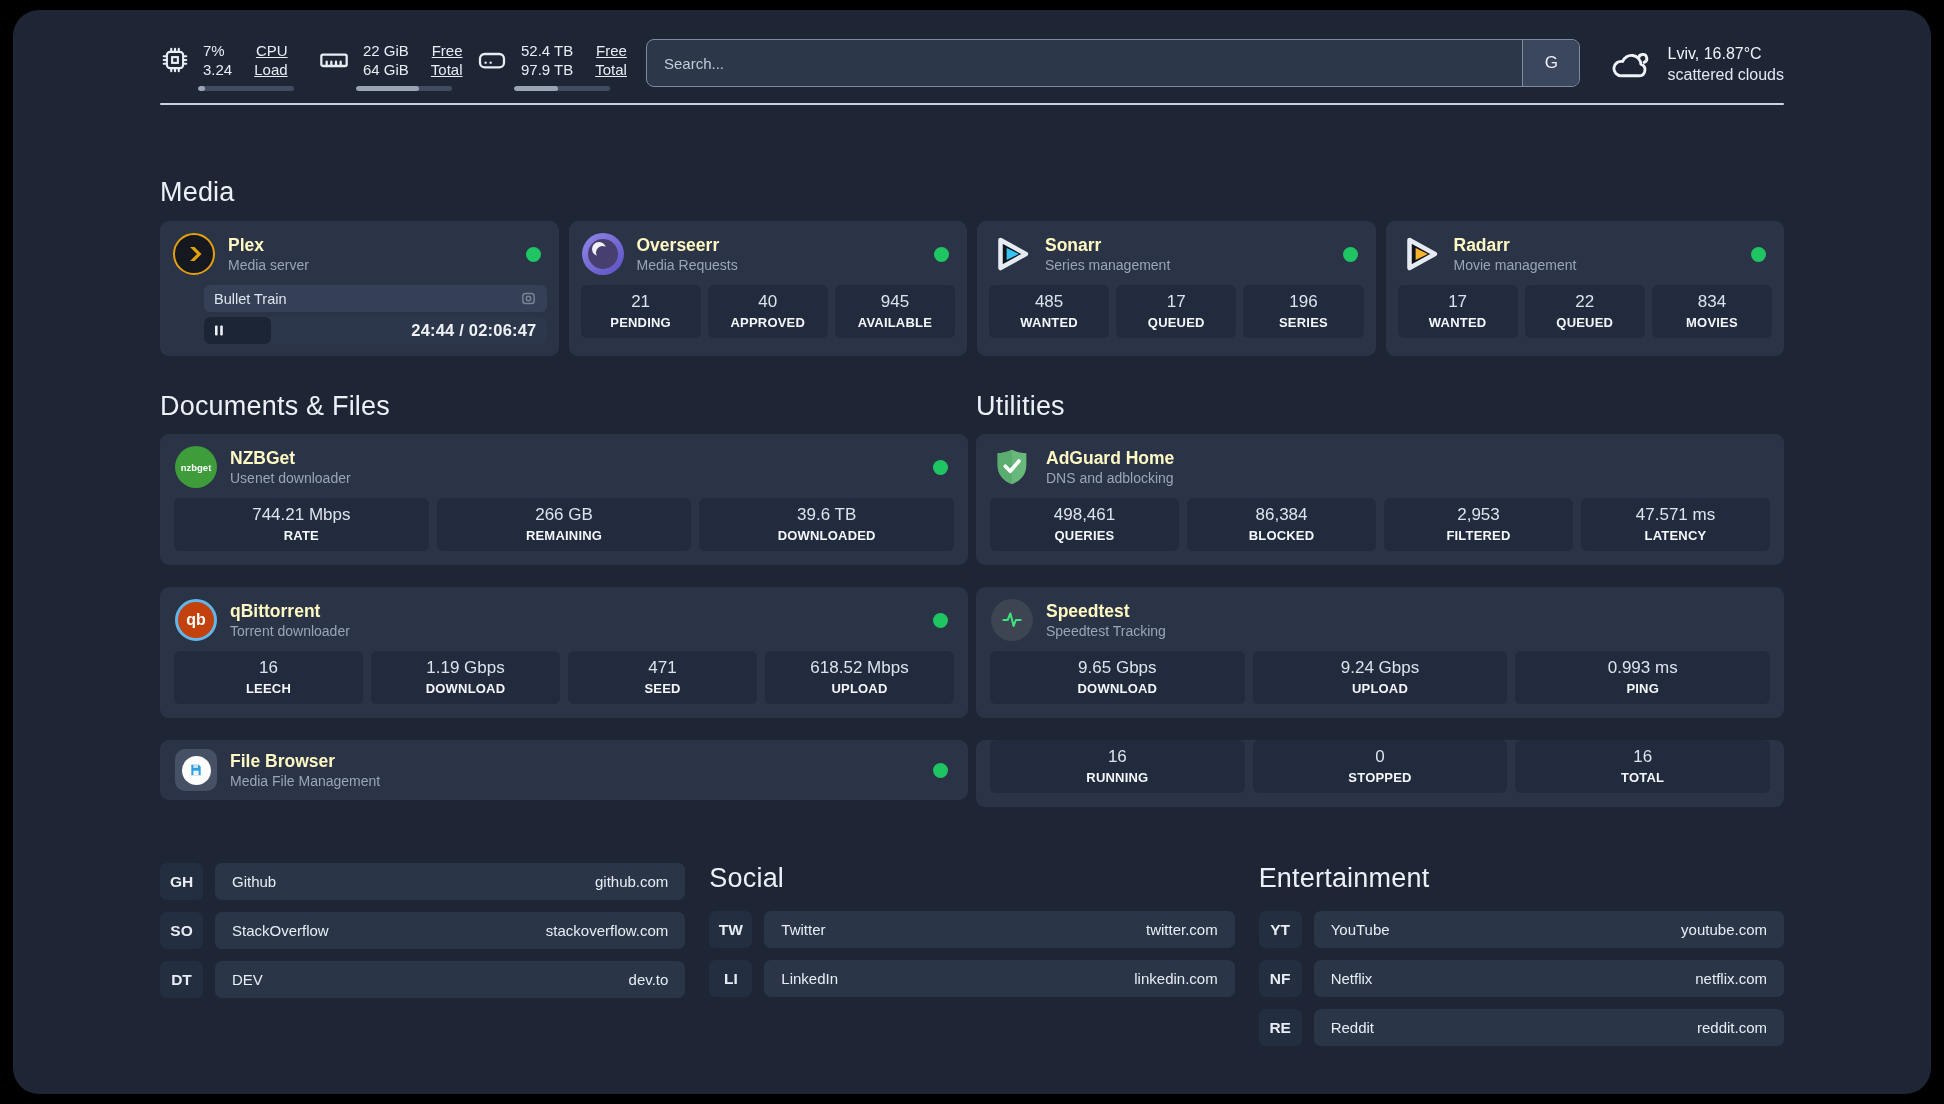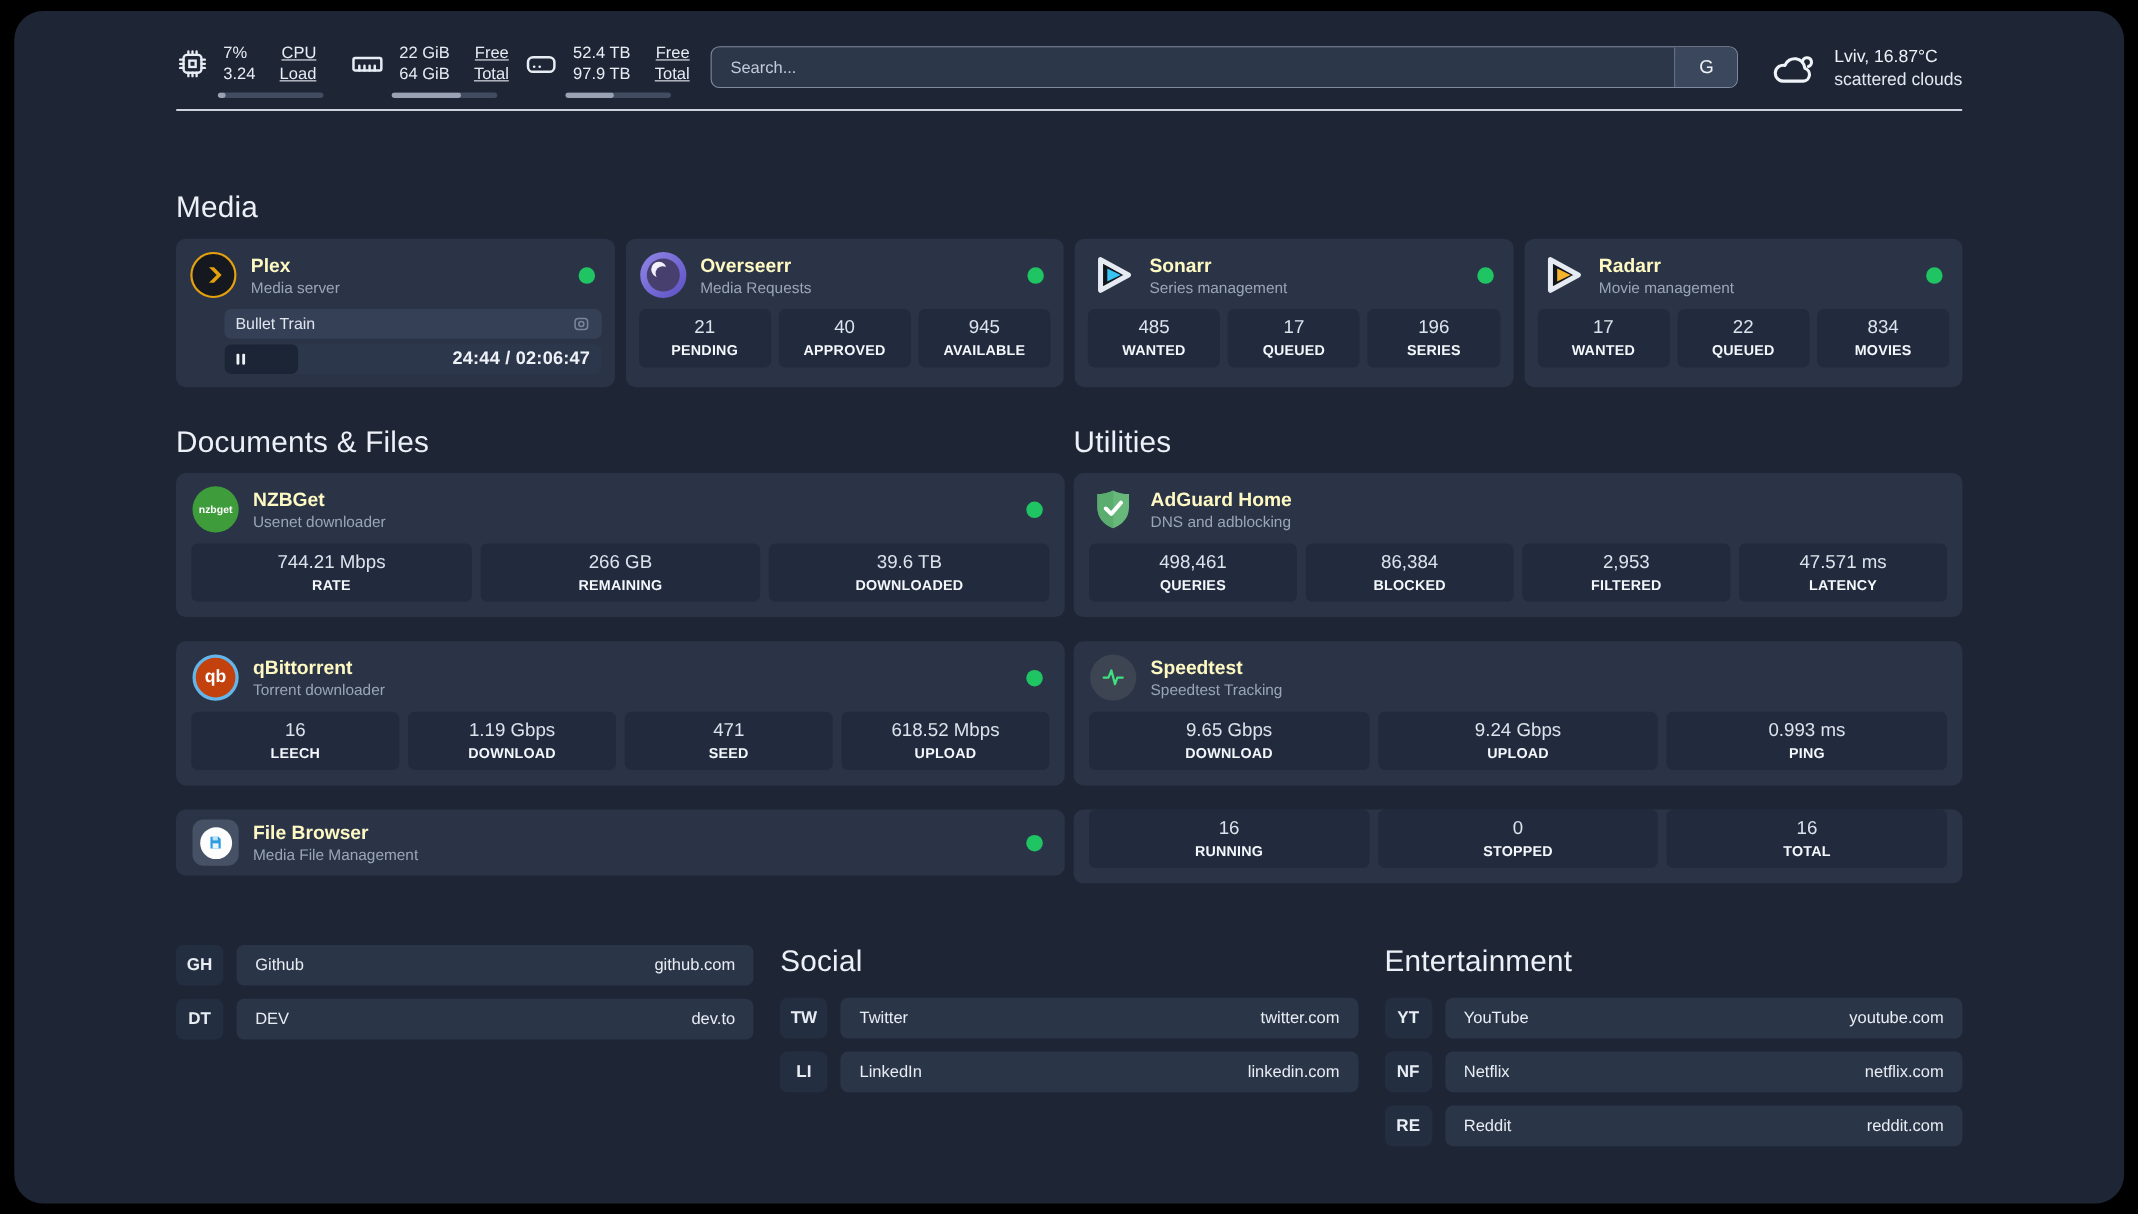--- a/index.html
+++ b/index.html
@@ -9,21 +9,21 @@
 
   
   .topbar { display:flex; align-items:center; }
   .sysstat { display:flex; align-items:center; gap:13px; position:relative; padding-bottom:12px; width:146px; margin-right:0; }
   .sysstat svg { flex:0 0 auto; }
   .sys-cols { display:flex; gap:22px; }
   .sys-col { display:flex; flex-direction:column; font-size:15px; line-height:19px; color:#e8edf4; font-weight:500; }
   .sys-col.right { text-align:right;text-decoration:underline; }
   .pbar { position:absolute; left:38px; bottom:0; width:96px; height:5px; border-radius:3px; background:#414c61; overflow:hidden; }
   .pfill { height:100%; background:#99a3b4; border-radius:3px; }
-  .search { flex:1; height:38px; margin:0 28px 6px 12px; background:#2c3749; border:1.5px solid #7f8aa0; border-radius:8px; display:flex; align-items:stretch; overflow:hidden; }
+  .search { flex:1; height:48px; margin:0 28px 6px 12px; background:#2c3749; border:1.5px solid #7f8aa0; border-radius:8px; display:flex; align-items:stretch; overflow:hidden; }
   .search input { flex:1; background:transparent; border:none; outline:none; color:#dfe5ee; font-size:15px; padding:0 17px; font-family:"Liberation Sans", sans-serif; }
   .search input::placeholder { color:#c3cbd9; }
   .gbtn { width:57px; background:#3b475d; border:none; border-left:1.5px solid #7f8aa0; color:#eef2f7; font-size:17px; font-weight:500; cursor:pointer; border-radius:0 6px 6px 0; font-family:"Liberation Sans", sans-serif; }
   .weather { display:flex; align-items:center; gap:15px; margin-bottom:4px; }
   .weather-txt { font-size:16px; line-height:21px; color:#eef2f7; }
   .weather-txt .cond { color:#e2e8f1; }
 
   .divider { height:2px; background:#ccd3de; margin-top:10px; border-radius:1px; }
 
   
@@ -477,20 +477,27 @@
 
     <div class="links-col">
       <div class="link-row">
         <span class="link-badge">GH</span>
         <div class="link-pill">
               <span>Github</span>
               <span>github.com</span>
             </div>
       </div>
       <div class="link-row">
+        <span class="link-badge">SO</span>
+        <div class="link-pill">
+              <span>StackOverflow</span>
+              <span>stackoverflow.com</span>
+            </div>
+      </div>
+      <div class="link-row">
         <span class="link-badge">DT</span>
         <div class="link-pill">
               <span>DEV</span>
               <span>dev.to</span>
             </div>
       </div>
     </div>
 
     <div class="links-col">
       <h2 class="section-title">Social</h2>

